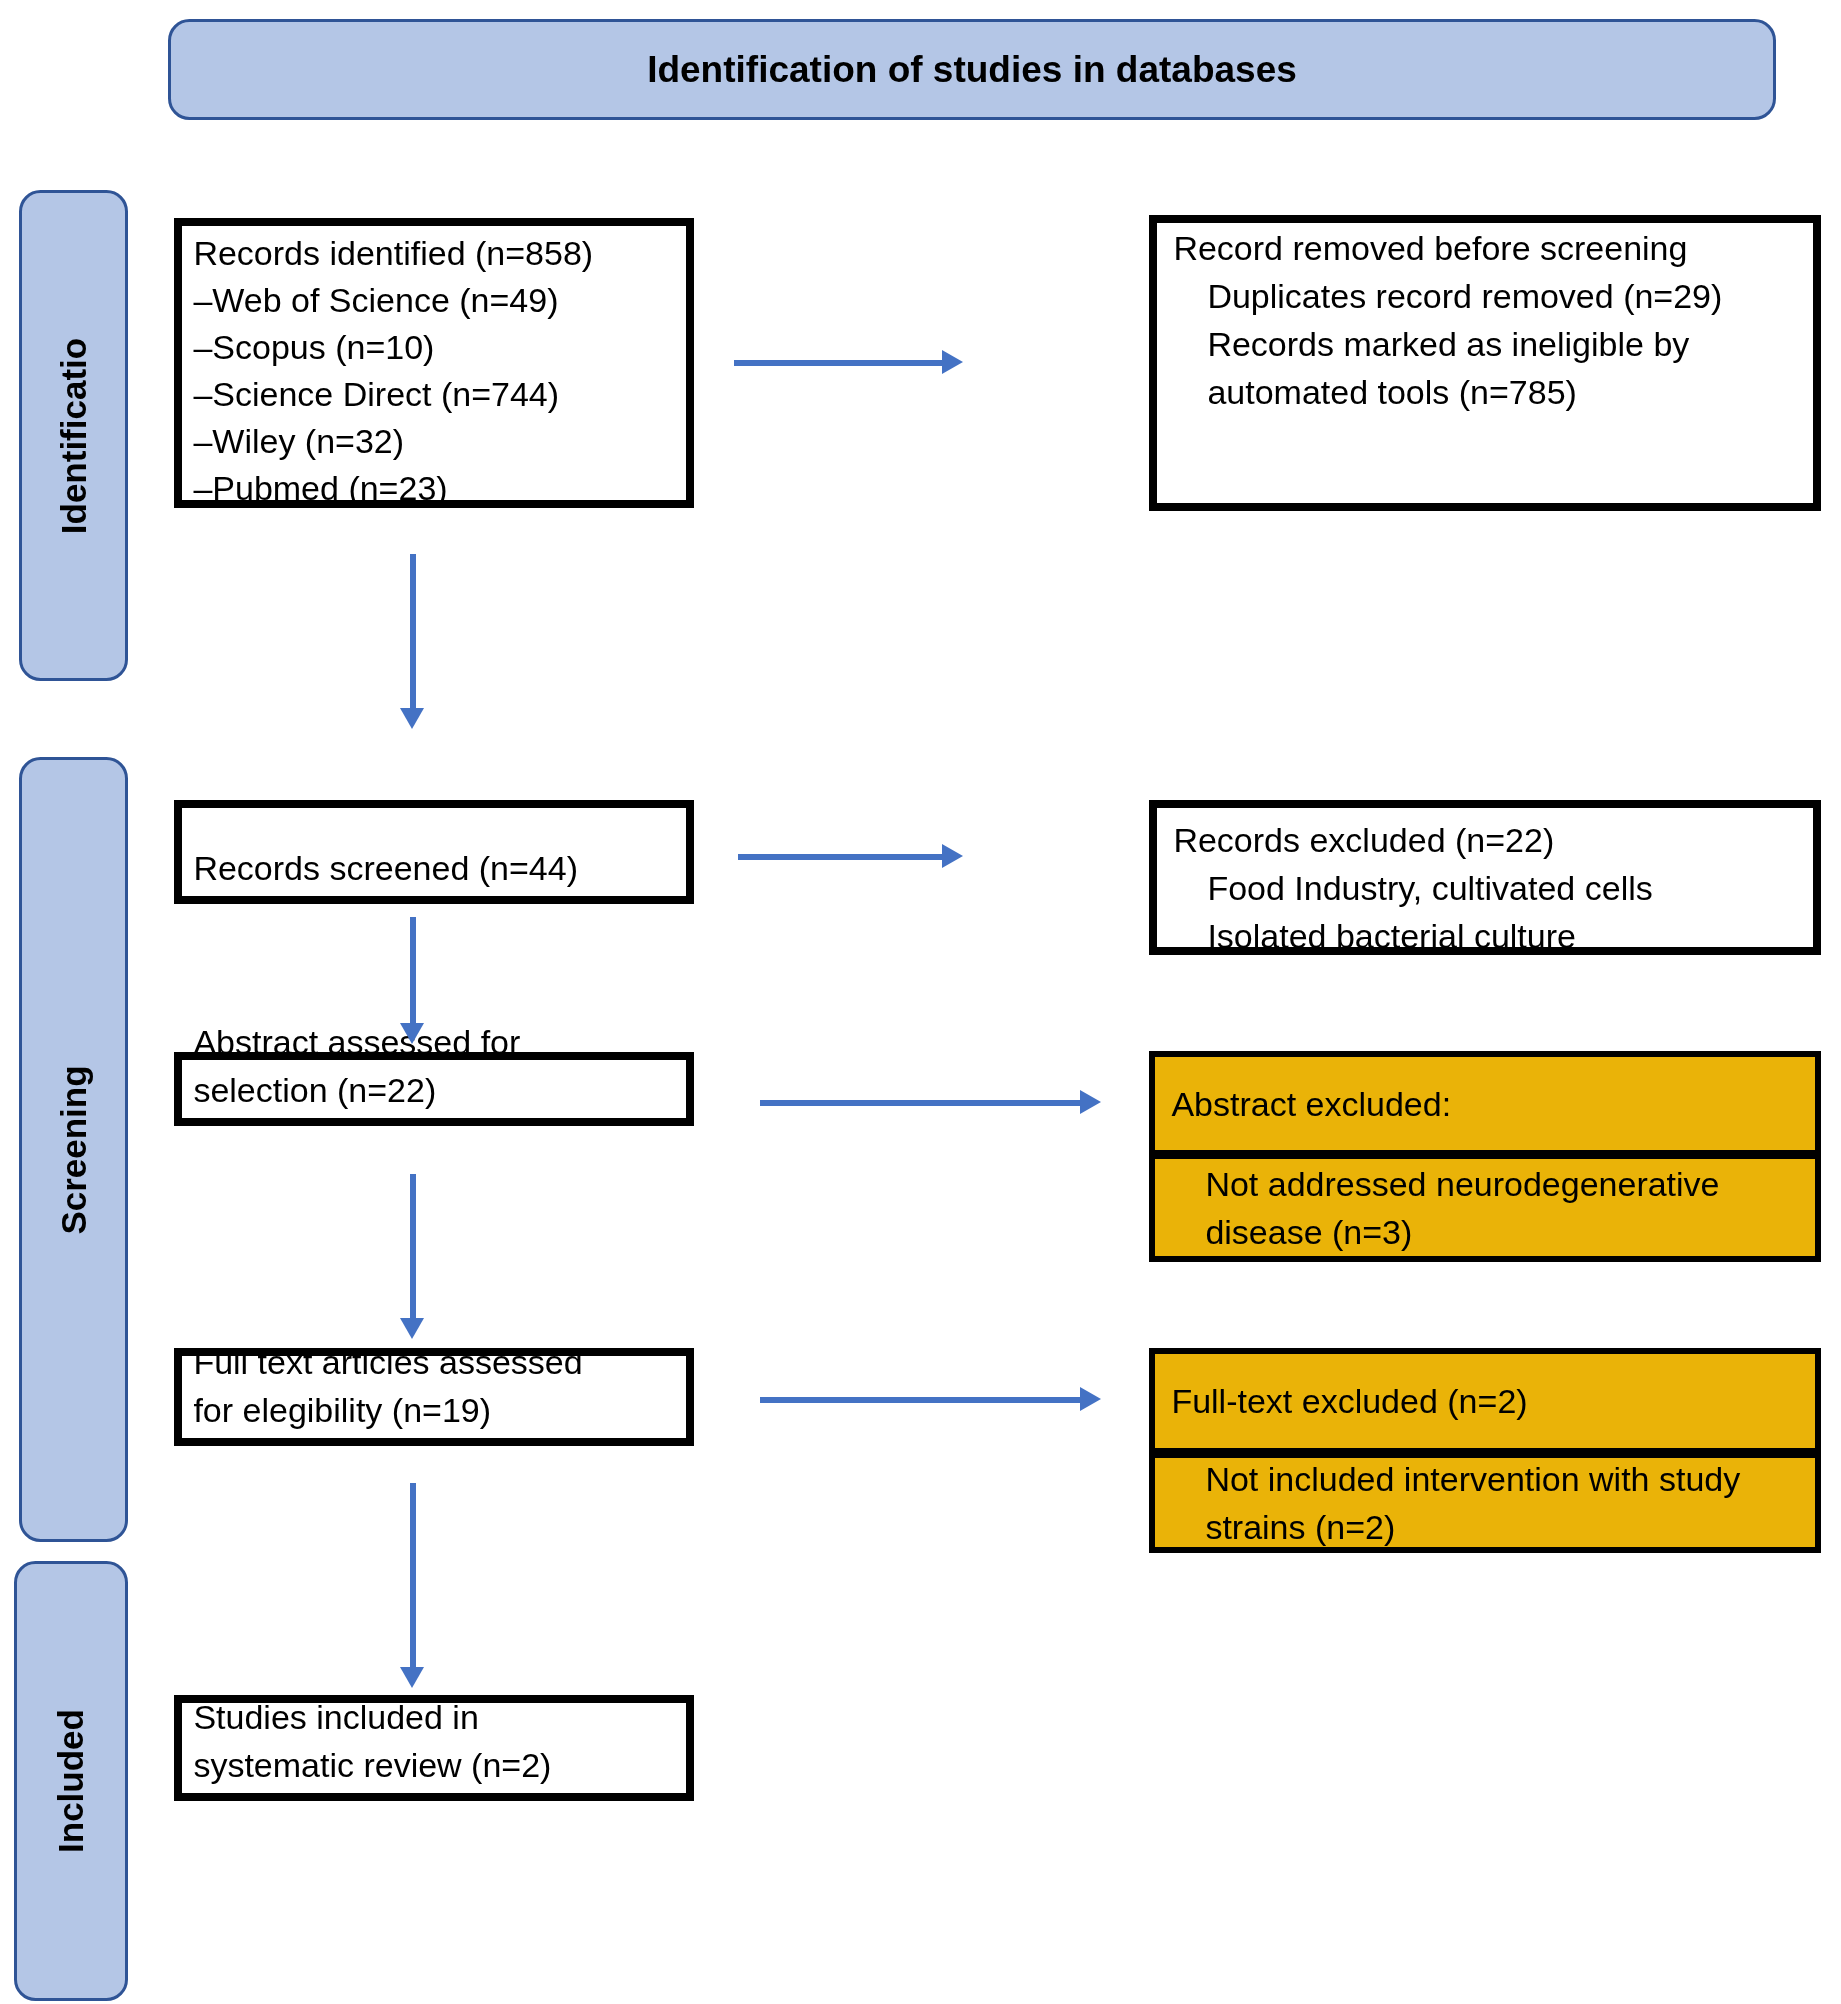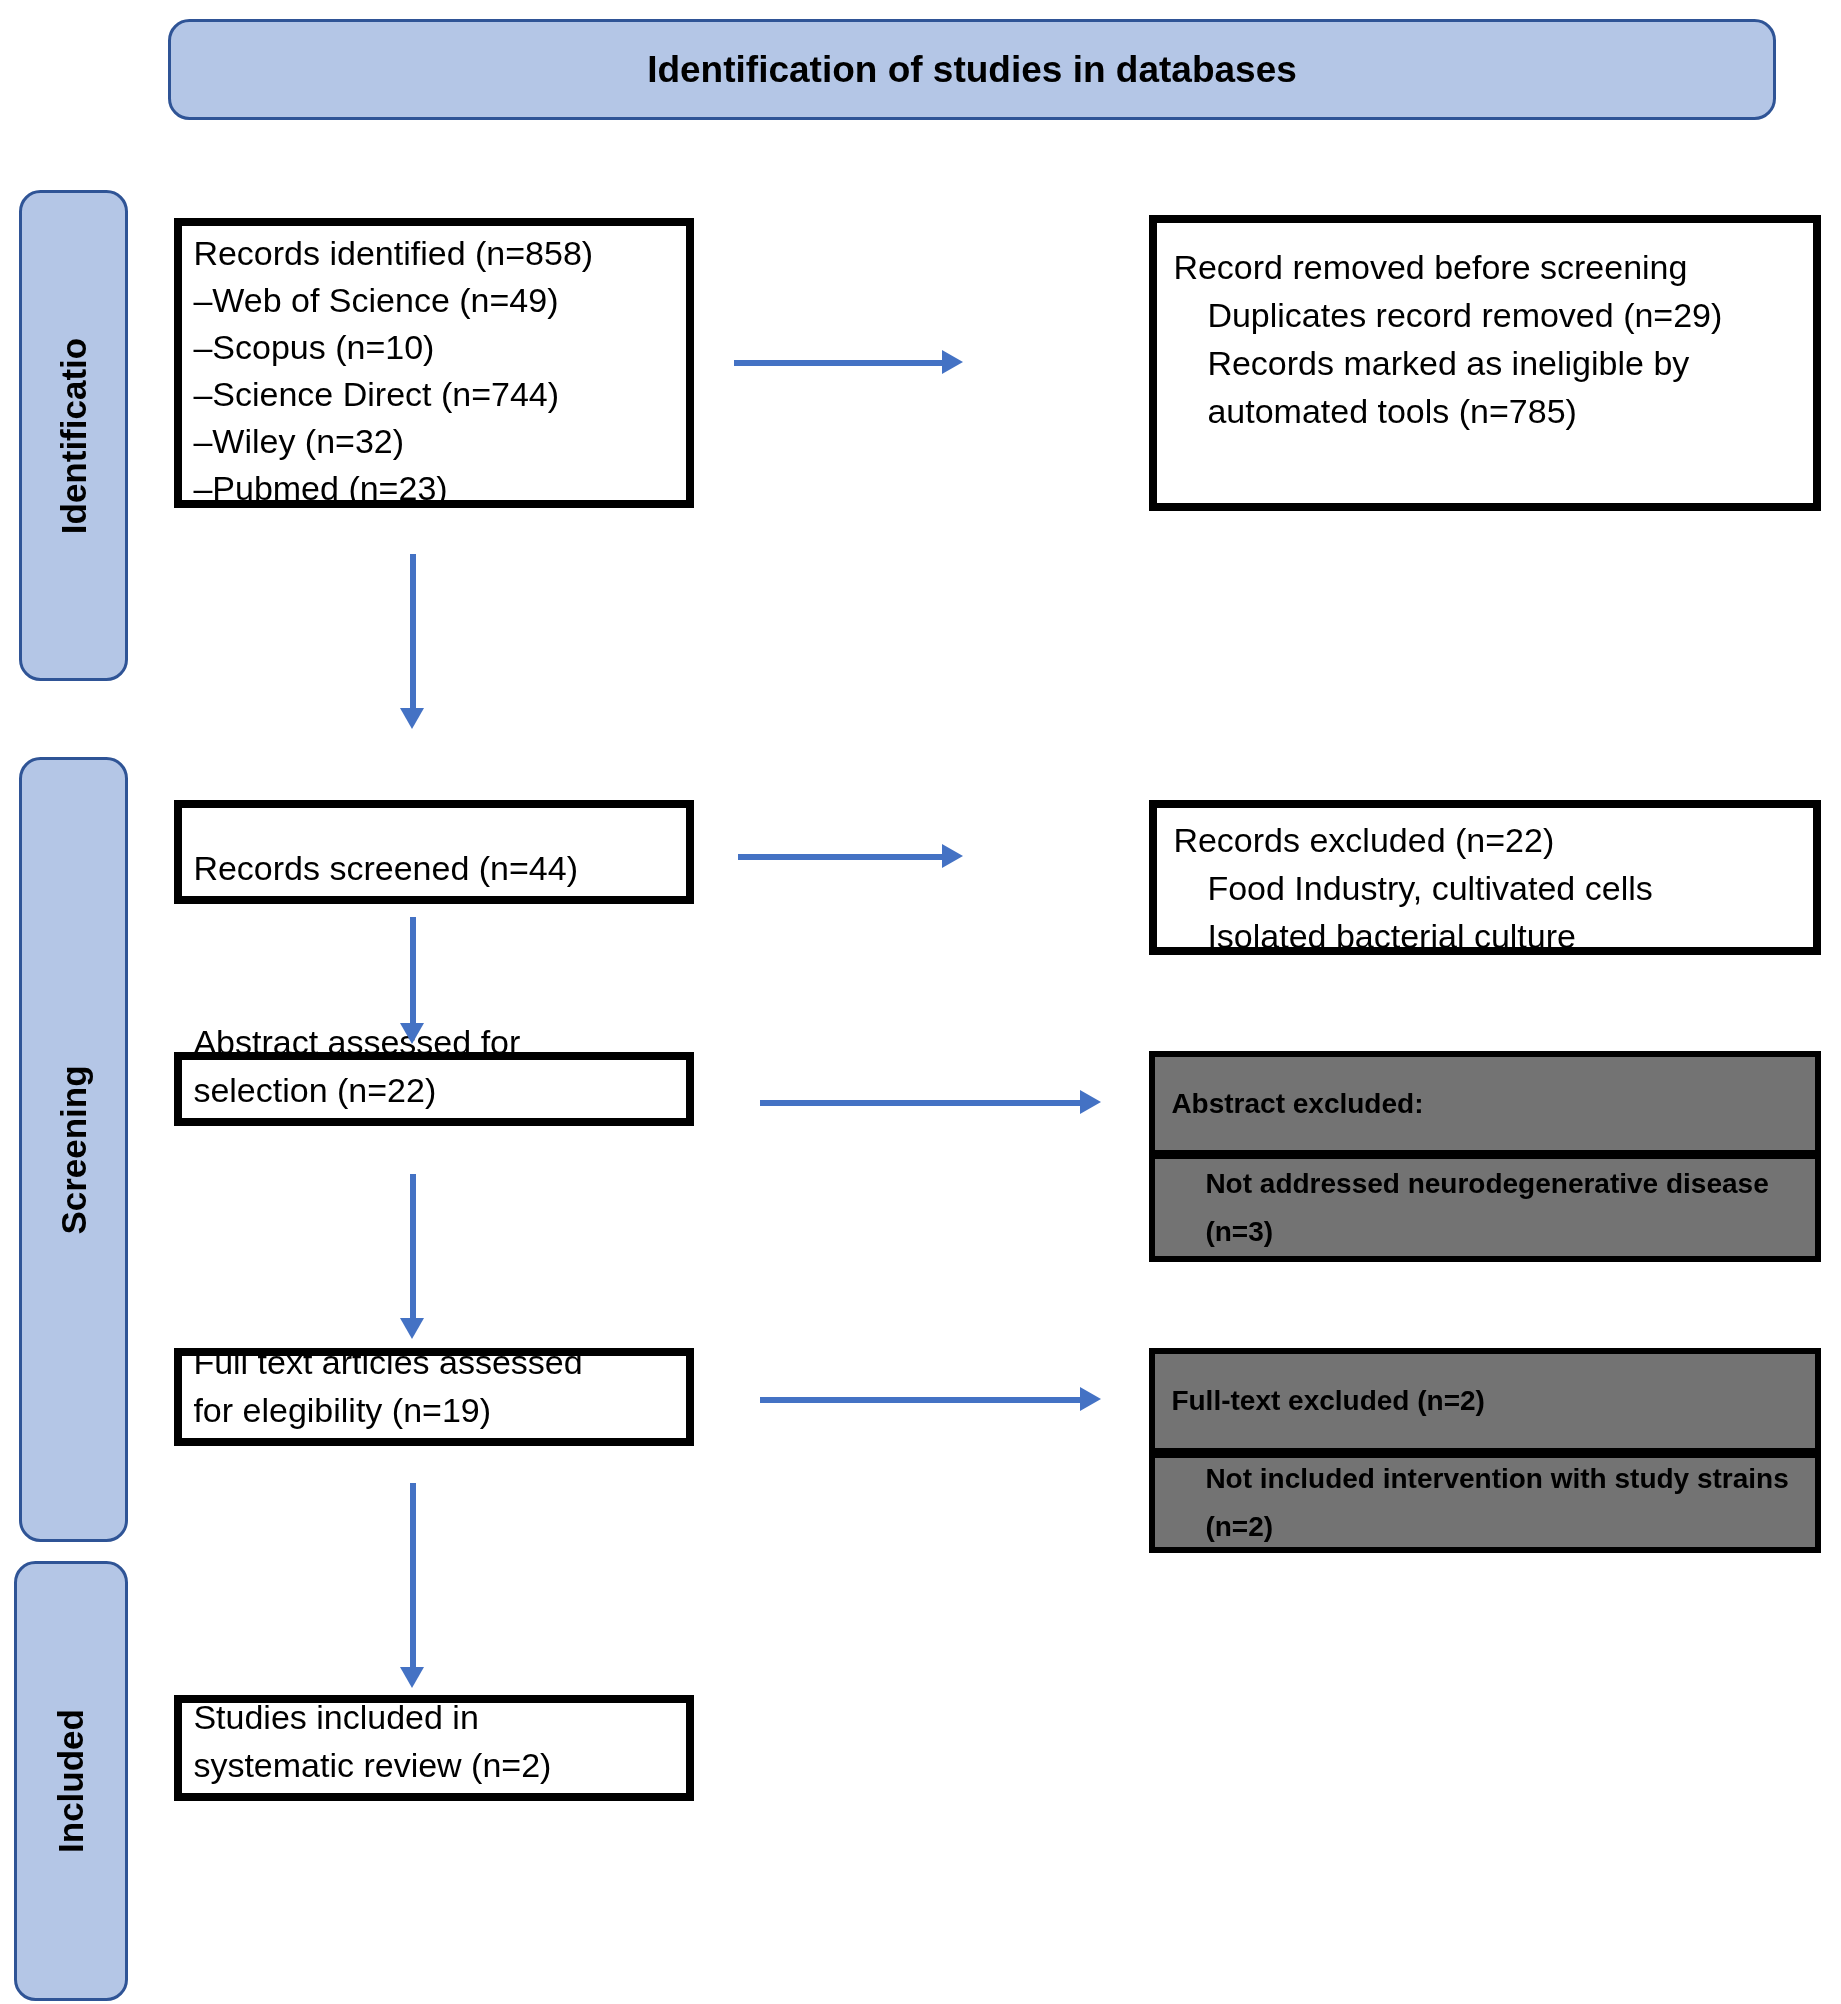--- a/index.html
+++ b/index.html
@@ -34,27 +34,26 @@
     position:absolute;
     background:#ffffff;
     border:8.2px solid #000000;
     box-sizing:border-box;
     font-size:34px;line-height:48px;
     padding:3.8px 6.3px 3.8px 11.4px;
   }
   .fbox.center{display:flex;flex-direction:column;justify-content:flex-end;}
   .sectionbox{
     position:absolute;
-    background:#737373;
+    background:#eab308;
     border:6.3px solid #000000;
     box-sizing:border-box;
-    font-size:28px;line-height:48px;
+    font-size:34px;line-height:48px;
     display:flex;flex-direction:column;justify-content:center;
     padding:3.8px 6.3px 3.8px 11.4px;
-    font-weight:bold;
   }
   .rtitle{padding-left:5px;}
   .item{padding-left:39px;}
   .line{white-space:nowrap;}
   
   .arrow{position:absolute;}
   .h-line{position:absolute;height:5.7px;background:#4472c4;top:0;left:0;}
   .h-head{
     position:absolute;top:-10px;width:0;height:0;
     border-top:12.7px solid transparent;
@@ -109,21 +108,21 @@
   <div class="fbox center" style="left:174px;top:1348px;width:520px;height:98px;">
       <div class="line">Full text articles assessed</div>
       <div class="line">for elegibility (n=19)</div>
     </div>
 
   <div class="fbox center" style="left:174px;top:1695px;width:520px;height:106px;">
       <div class="line">Studies included in</div>
       <div class="line">systematic review (n=2)</div>
     </div>
 
-  <div class="fbox" style="left:1149px;top:215px;width:672px;height:296px;padding-top:20px;">
+  <div class="fbox" style="left:1149px;top:215px;width:672px;height:296px;padding-top:1px;">
     <div class="rtitle">Record removed before screening</div>
     <div>
         <div class="item">Duplicates record removed (n=29)</div>
         <div class="item">Records marked as ineligible by automated tools (n=785)</div>
       </div>
   </div>
 
   <div class="fbox" style="left:1149px;top:800px;width:672px;height:155px;padding-top:8px;">
     <div class="rtitle">Records excluded (n=22)</div>
     <div>

